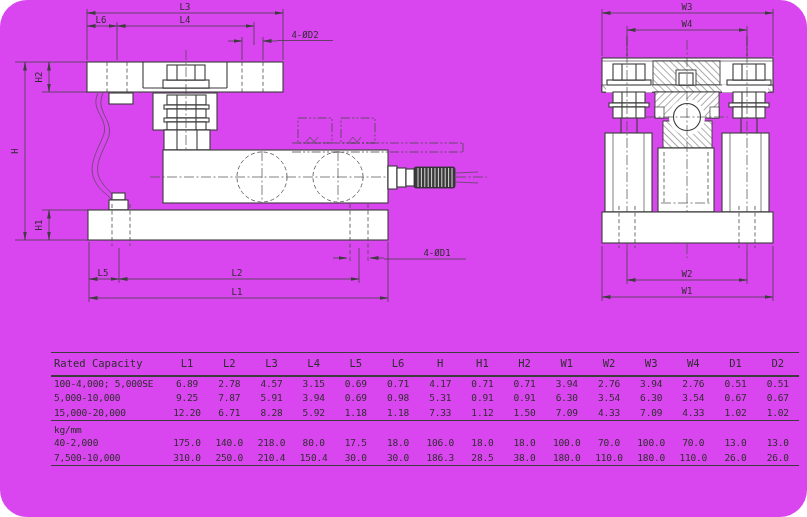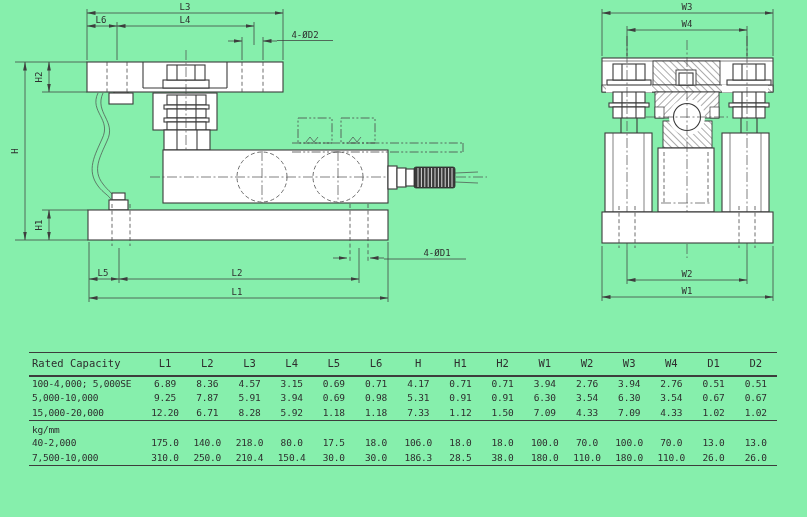--- a/index.html
+++ b/index.html
@@ -1,27 +1,27 @@
 <!DOCTYPE html>
 <html><head>
 <meta charset="utf-8">
 <style>
   html,body{margin:0;padding:0;background:#fff;}
-  #stage{position:relative;width:807px;height:517px;background:#86efac;overflow:hidden;
-         font-family:"DejaVu Sans Mono", monospace;color:#2e2e2e;}
+  #stage{position:relative;width:807px;height:517px;background:#d946ef;overflow:hidden;
+         font-family:"DejaVu Sans Mono", monospace;color:#2e2e2e;border-radius:27px;}
   #drawing{position:absolute;left:0;top:0;}
   svg text{font-family:"DejaVu Sans Mono", monospace;font-size:9px;fill:#2e2e2e;}
   .ol{stroke:#3b3b3b;stroke-width:1.1;fill:#fff;}
   .ln{stroke:#3b3b3b;stroke-width:1.1;fill:none;}
   .thin{stroke:#4a4a4a;stroke-width:0.7;fill:none;}
   .dash{stroke:#4a4a4a;stroke-width:0.8;fill:none;stroke-dasharray:4 2.6;}
   .cline{stroke:#4a4a4a;stroke-width:0.7;fill:none;stroke-dasharray:10 2.5 2 2.5;}
   .phant{stroke:#4a4a4a;stroke-width:0.8;fill:none;stroke-dasharray:9 2.2 2 2.2 2 2.2;}
   .dim{stroke:#3d3d3d;stroke-width:0.75;fill:none;}
-  #tablewrap{position:absolute;left:29px;top:352px;width:748px;}
+  #tablewrap{position:absolute;left:51px;top:352px;width:748px;}
   table{border-collapse:collapse;width:100%;table-layout:fixed;
         font-size:9.5px;letter-spacing:-0.2px;line-height:1;}
   thead th{font-weight:normal;font-size:10.5px;letter-spacing:0;
            border-top:1px solid #3c3c3c;border-bottom:2px solid #3c3c3c;
            padding:5px 0 6px;text-align:center;}
   thead th.rowhead{text-align:left;width:112px;padding-left:3px;}
   td{text-align:center;padding:2.4px 0 2.6px;}
   tr.grouprow td{text-align:left;padding:4px 0 1.5px 3px;}
   tr.grouprow.sect td{border-top:1px solid #3c3c3c;margin-left:27px;}
   table{border-bottom:1.6px solid #3c3c3c;}
@@ -311,21 +311,21 @@
             <th>W3</th>
             <th>W4</th>
             <th>D1</th>
             <th>D2</th>
           </tr>
         </thead>
     <tbody id="tbl-body">
           <tr>
             <td class="cap">100-4,000; 5,000SE</td>
             <td>6.89</td>
-            <td>8.36</td>
+            <td>2.78</td>
             <td>4.57</td>
             <td>3.15</td>
             <td>0.69</td>
             <td>0.71</td>
             <td>4.17</td>
             <td>0.71</td>
             <td>0.71</td>
             <td>3.94</td>
             <td>2.76</td>
             <td>3.94</td>

